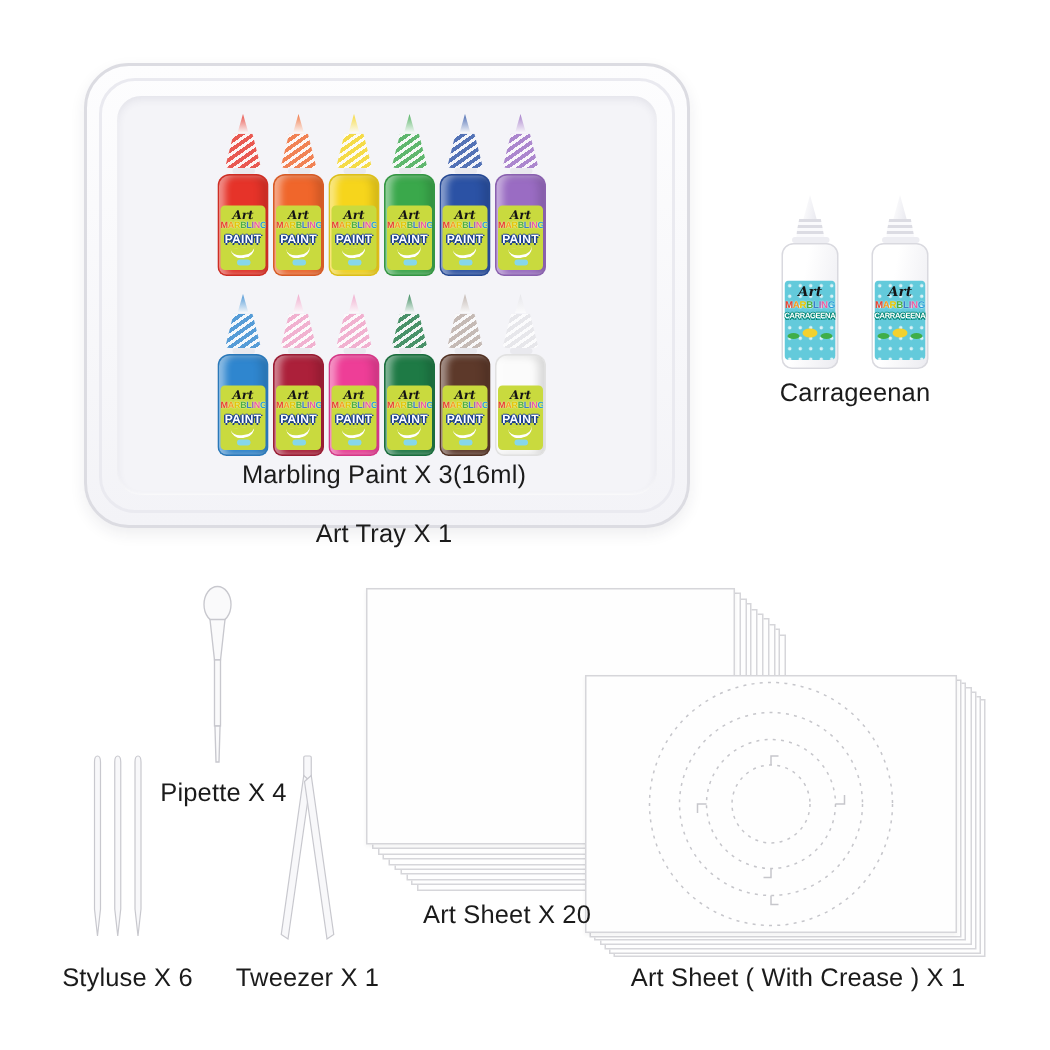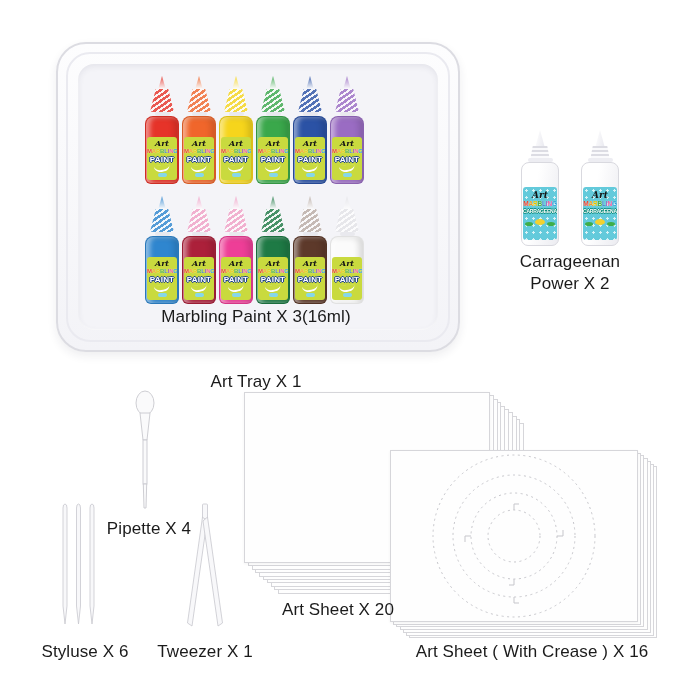--- a/index.html
+++ b/index.html
@@ -8,21 +8,21 @@
     background:#ffffff;
     font-family:"Liberation Sans",sans-serif;
   }
   
   .cap{
     position:absolute;transform:translateX(-50%);
     font-size:17px;line-height:20px;color:#1b1b1b;white-space:nowrap;
     letter-spacing:.1px;z-index:60;text-align:center;
   }
   .cap-paint  {left:256px;top:307px}
-  .cap-tray   {left:256px;top:372px}
+  .cap-tray   {left:256px;top:346px}
   .cap-carr   {left:570px;top:251px;line-height:22px}
   .cap-pipette{left:149px;top:519px}
   .cap-stylus {left:85px;top:642px}
   .cap-tweezer{left:205px;top:642px}
   .cap-sheet  {left:338px;top:600px}
   .cap-crease {left:532px;top:642px}
 
   
   .tray{
     position:absolute;left:56px;top:42px;width:400px;height:306px;
@@ -326,21 +326,20 @@
           <div class="c-art">Art</div>
           <div class="c-marb"><span style="color:#e8402f">M</span><span style="color:#f59a1f">A</span><span style="color:#e3c400">R</span><span style="color:#4caf3e">B</span><span style="color:#3a7dc9">L</span><span style="color:#8f5bb5">I</span><span style="color:#ef5ba1">N</span><span style="color:#2b9cd8">G</span></div>
           <div class="c-carr">CARRAGEENAN</div>
           <div class="c-deco"></div>
         </div>
       </div>
     </div>
   </div>
 <div class="cap cap-carr">
   <div>Carrageenan</div>
-  <div>Power X 2</div>
 </div>
 
 <svg class="tool pipette-svg" width="44" height="124" viewBox="0 0 44 124">
   <g fill="#fafafb" stroke="#c8c8ce" stroke-width="0.9">
     <ellipse cx="19" cy="13" rx="9" ry="12"></ellipse>
     <path d="M14 23 L24 23 L21 50 L17 50 Z"></path>
     <rect x="17" y="50" width="4" height="44"></rect>
     <path d="M17.3 94 L20.7 94 L20 118 L18 118 Z"></path>
   </g>
 </svg>
@@ -396,13 +395,13 @@
         <path d="M80 85 l-6 0 l0 6"></path>
         <path d="M166 85 l6 0 l0 -6"></path>
         <path d="M123 128 l0 6 l-5 0"></path>
         <path d="M123 146 l0 6 l5 0"></path>
       </g>
     </svg>
   </div>
 </div>
 
 <div class="cap cap-sheet">Art Sheet X 20</div>
-<div class="cap cap-crease">Art Sheet ( With Crease ) X 16</div>
+<div class="cap cap-crease">Art Sheet ( With Crease ) X 1</div>
 
 </body></html>

